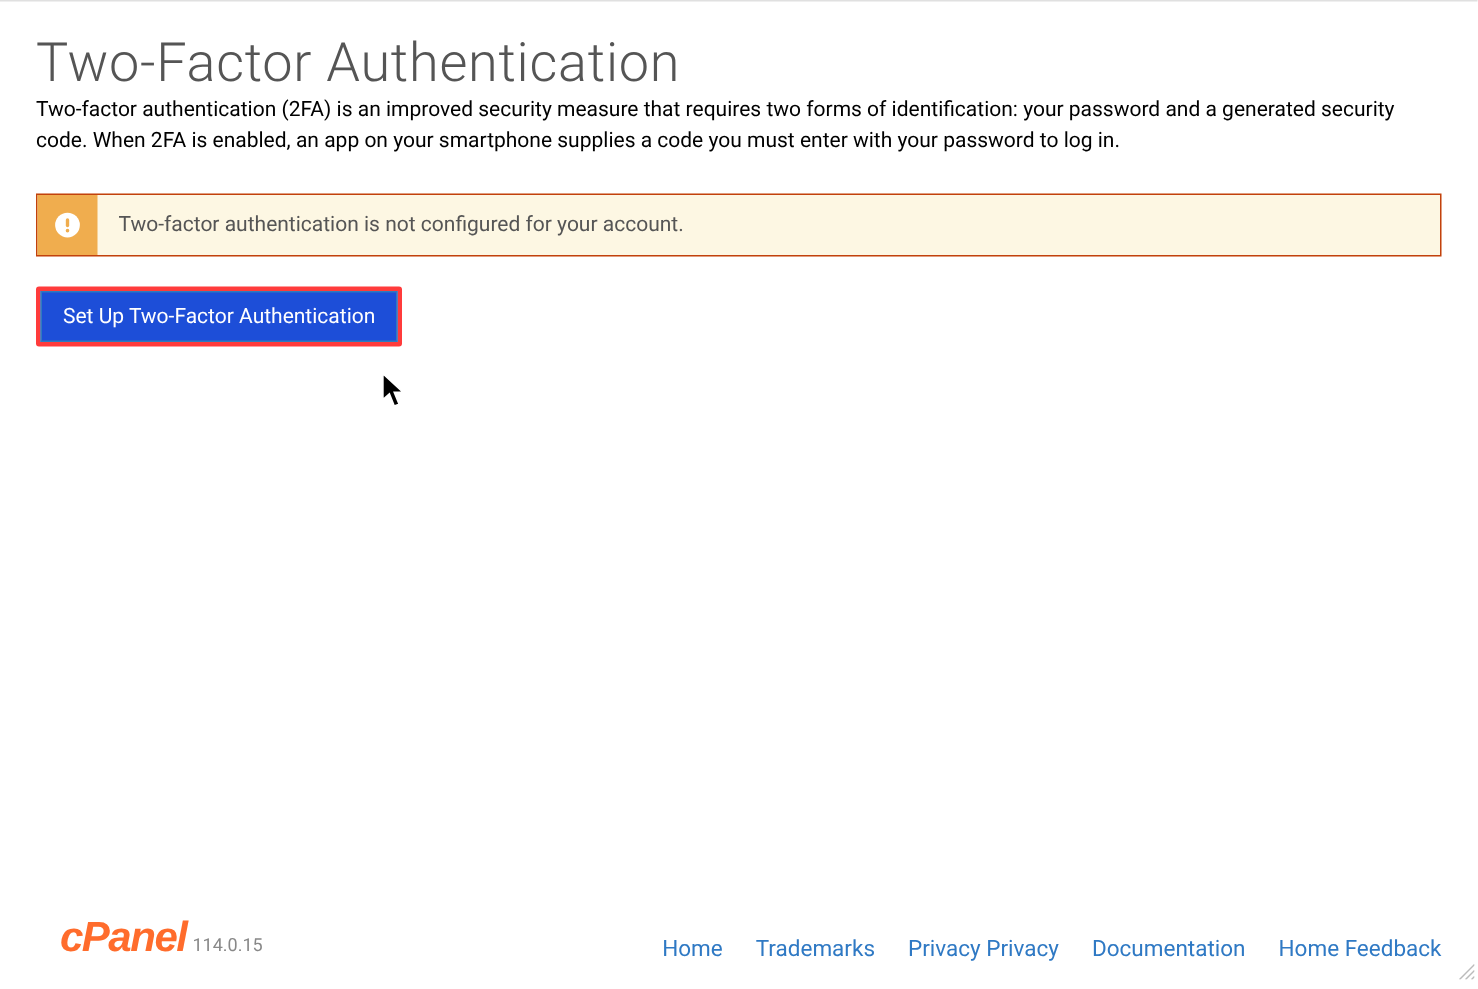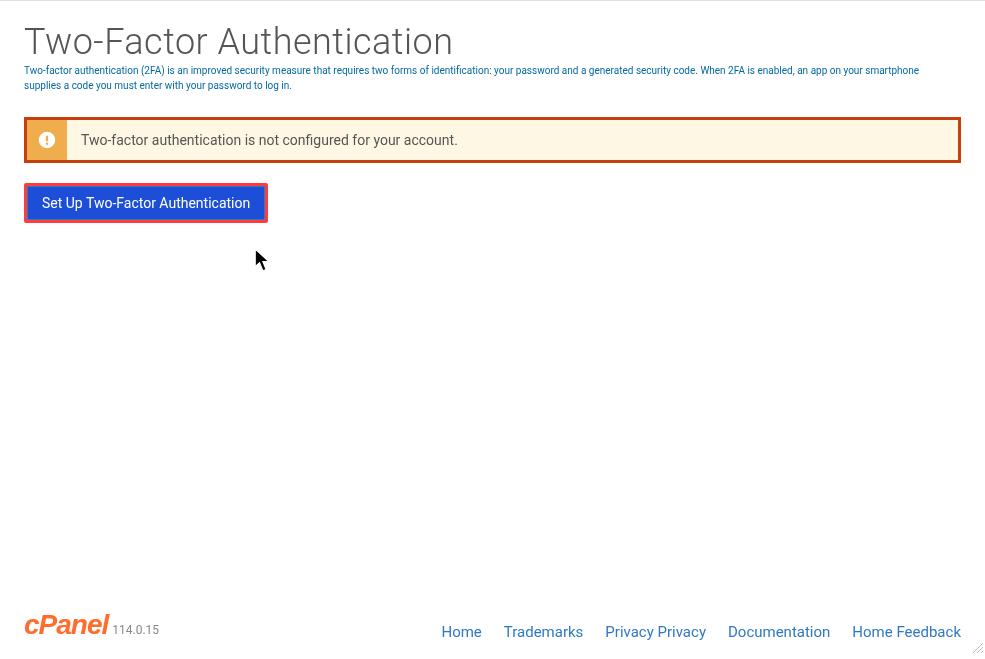--- a/index.html
+++ b/index.html
@@ -19,31 +19,31 @@
     .content {
       padding: 20px 24px;
     }
     .page-title {
       font-size: 36px;
       font-weight: 300;
       color: #555555;
       letter-spacing: 0.5px;
     }
     .description {
-      font-size: 10px;
-      color: #0369a1;
+      font-size: 14px;
+      color: #000000;
       line-height: 1.5;
       margin-bottom: 24px;
       max-width: 920px;
     }
     .alert {
       display: flex;
       align-items: stretch;
       background: #fdf7e3;
-      border: 3px solid #c2410c;
+      border: 1px solid #c2410c;
       margin-bottom: 20px;
     }
     .alert-icon-box {
       background: #f0ad4e;
       width: 40px;
       display: flex;
       align-items: center;
       justify-content: center;
       flex-shrink: 0;
     }
@@ -75,21 +75,21 @@
     .cursor {
       position: absolute;
       left: 254px;
       top: 247px;
       pointer-events: none;
       z-index: 100;
     }
     .footer {
       position: absolute;
       bottom: 0;
-      left: 0;
+      left: 16px;
       right: 0;
       display: flex;
       align-items: flex-end;
       justify-content: space-between;
       padding: 12px 24px 18px 24px;
     }
     .footer-left {
       display: flex;
       align-items: baseline;
       gap: 2px;

